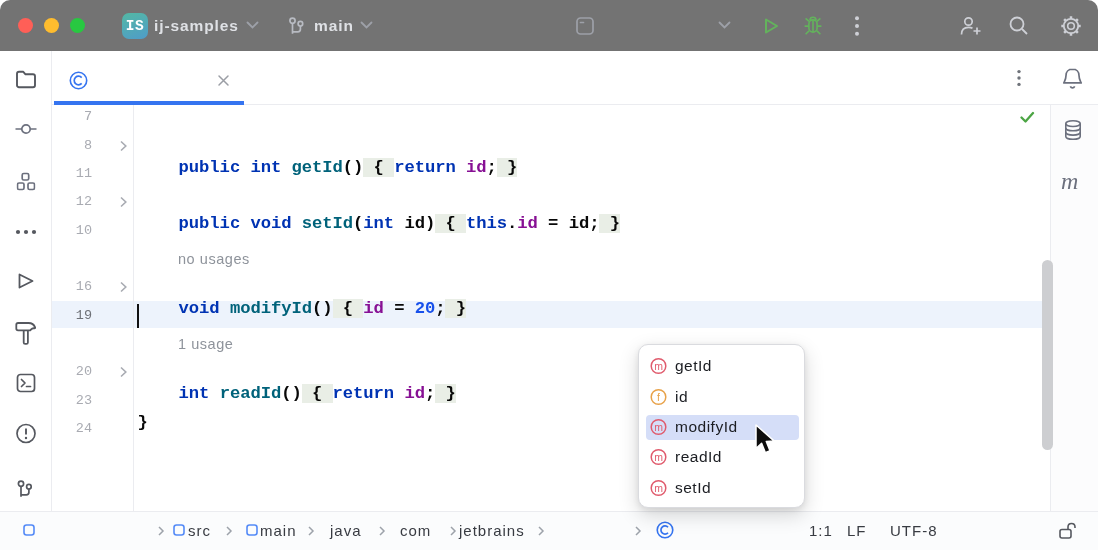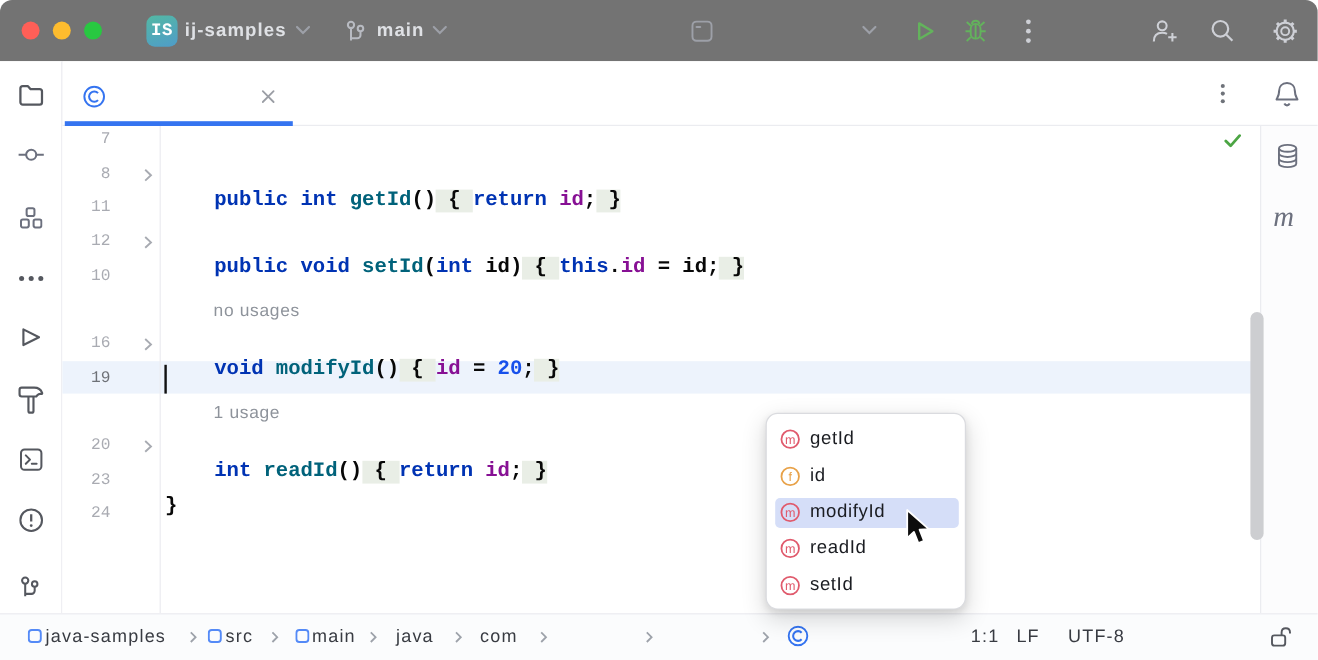--- a/index.html
+++ b/index.html
@@ -256,21 +256,20 @@
   <div id="caret"></div>
   <div id="sbthumb"></div>
   <svg class="abs" style="left:968px;top:6px" width="15" height="13" viewBox="0 0 15 13">
       <path d="M1.5 6.5 L5.5 10.5 L13 2" fill="none" stroke="#4ca544" stroke-width="2.3" stroke-linecap="round" stroke-linejoin="round"></path>
     </svg>
 </div>
 <div id="statusbar">
   <svg class="abs" style="left:23px;top:12px" width="12" height="12" viewBox="0 0 12 12">
       <rect x="1" y="1" width="10" height="10" rx="2.5" fill="none" stroke="#548af7" stroke-width="1.6"></rect>
     </svg>
-  <div class="sb" style="left:38px">java-samples</div>
   <svg class="abs" style="left:157px;top:13px" width="8" height="12" viewBox="0 0 8 12">
       <path d="M2 2 L6 6 L2 10" fill="none" stroke="#9da2aa" stroke-width="1.5"></path>
     </svg>
   <svg class="abs" style="left:173px;top:12px" width="12" height="12" viewBox="0 0 12 12">
       <rect x="1" y="1" width="10" height="10" rx="2.5" fill="none" stroke="#548af7" stroke-width="1.6"></rect>
     </svg>
   <div class="sb" style="left:188px">src</div>
   <svg class="abs" style="left:225px;top:13px" width="8" height="12" viewBox="0 0 8 12">
       <path d="M2 2 L6 6 L2 10" fill="none" stroke="#9da2aa" stroke-width="1.5"></path>
     </svg>
@@ -282,20 +281,21 @@
       <path d="M2 2 L6 6 L2 10" fill="none" stroke="#9da2aa" stroke-width="1.5"></path>
     </svg>
   <div class="sb" style="left:330px">java</div>
   <svg class="abs" style="left:378px;top:13px" width="8" height="12" viewBox="0 0 8 12">
       <path d="M2 2 L6 6 L2 10" fill="none" stroke="#9da2aa" stroke-width="1.5"></path>
     </svg>
   <div class="sb" style="left:400px">com</div>
   <svg class="abs" style="left:449px;top:13px" width="8" height="12" viewBox="0 0 8 12">
       <path d="M2 2 L6 6 L2 10" fill="none" stroke="#9da2aa" stroke-width="1.5"></path>
     </svg>
+  <div class="sb" style="left:459px">jetbrains</div>
   <svg class="abs" style="left:537px;top:13px" width="8" height="12" viewBox="0 0 8 12">
       <path d="M2 2 L6 6 L2 10" fill="none" stroke="#9da2aa" stroke-width="1.5"></path>
     </svg>
   <svg class="abs" style="left:634px;top:13px" width="8" height="12" viewBox="0 0 8 12">
       <path d="M2 2 L6 6 L2 10" fill="none" stroke="#9da2aa" stroke-width="1.5"></path>
     </svg>
   <svg class="abs" style="left:656px;top:9px" width="18" height="18" viewBox="0 0 19 19">
       <g fill="none" stroke="#3574f0" stroke-width="1.7">
         <circle cx="9.5" cy="9.5" r="8.2"></circle>
         <path d="M12.7 6.6 A4.3 4.3 0 1 0 12.7 12.4" stroke-width="1.8"></path>

